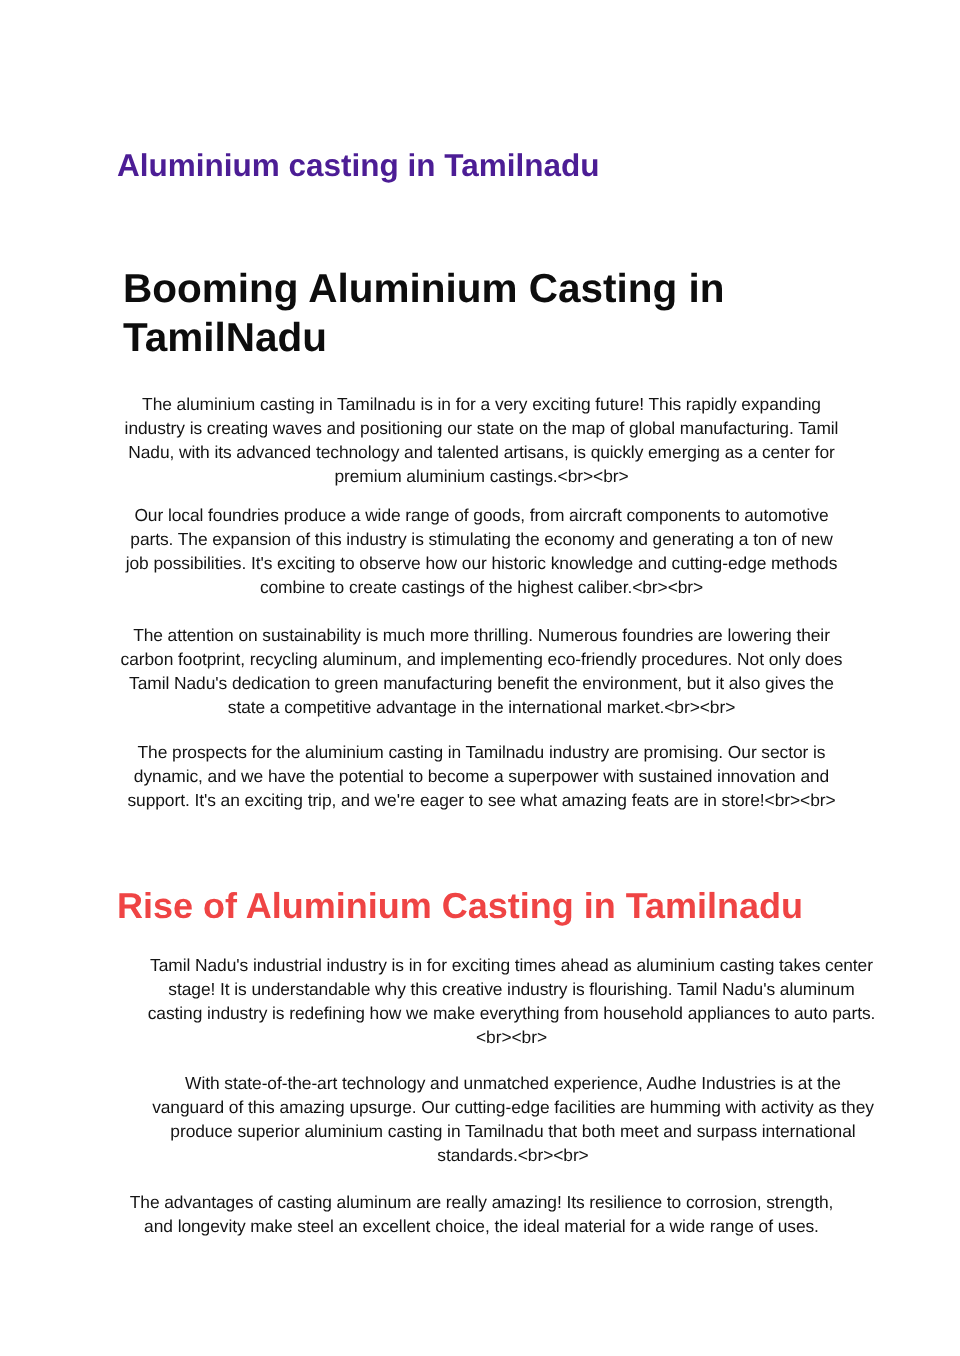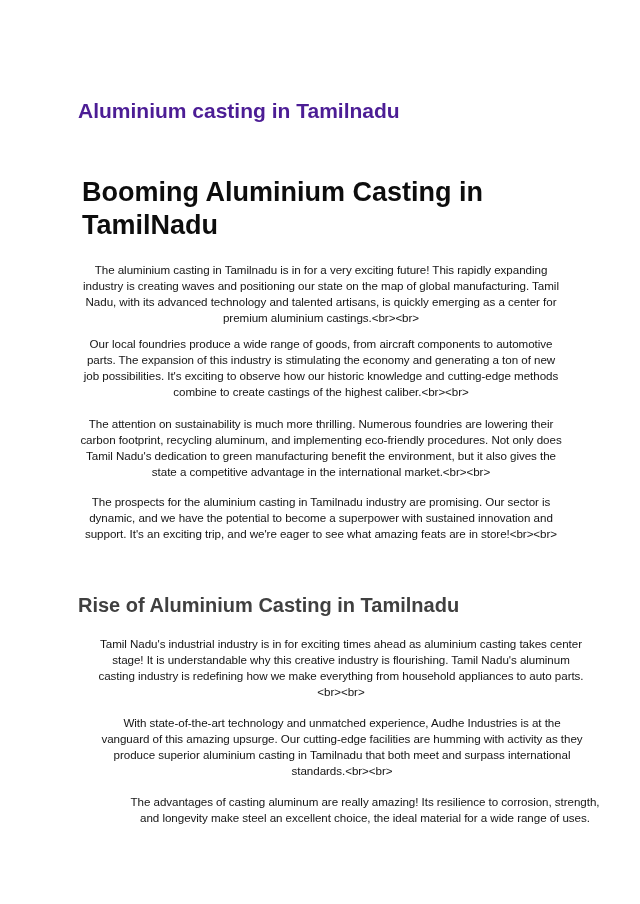--- a/index.html
+++ b/index.html
@@ -40,25 +40,25 @@
       margin: 4px;
       font-size: 27px;
       font-weight: bold;
       line-height: 33px;
       color: #0d0d0d;
     }
     .h2 {
       position: absolute;
       left: 0;
       margin: 0;
-      font-size: 20px;
+      font-size: 24px;
       font-weight: bold;
       line-height: 24px;
       white-space: nowrap;
-      color: #404040;
+      color: #ef4444;
       text-align: right;
     }
     .para {
       position: absolute;
       left: 0;
       width: 486px;
       margin: 0;
       font-size: 11.6px;
       line-height: 15.9px;
       color: #141414;
@@ -77,15 +77,15 @@
 
   <p class="para" style="top:262px;">The aluminium casting in Tamilnadu is in for a very exciting future! This rapidly expanding industry is creating waves and positioning our state on the map of global manufacturing. Tamil Nadu, with its advanced technology and talented artisans, is quickly emerging as a center for premium aluminium castings.&lt;br&gt;&lt;br&gt;</p>
   <p class="para" style="top:336px;">Our local foundries produce a wide range of goods, from aircraft components to automotive parts. The expansion of this industry is stimulating the economy and generating a ton of new job possibilities. It's exciting to observe how our historic knowledge and cutting-edge methods combine to create castings of the highest caliber.&lt;br&gt;&lt;br&gt;</p>
   <p class="para" style="top:416px;">The attention on sustainability is much more thrilling. Numerous foundries are lowering their carbon footprint, recycling aluminum, and implementing eco-friendly procedures. Not only does Tamil Nadu's dedication to green manufacturing benefit the environment, but it also gives the state a competitive advantage in the international market.&lt;br&gt;&lt;br&gt;</p>
   <p class="para" style="top:494px;">The prospects for the aluminium casting in Tamilnadu industry are promising. Our sector is dynamic, and we have the potential to become a superpower with sustained innovation and support. It's an exciting trip, and we're eager to see what amazing feats are in store!&lt;br&gt;&lt;br&gt;</p>
 
   <h2 class="h2" style="top:593px;">Rise of Aluminium Casting in Tamilnadu</h2>
 
   <p class="para" style="top:636px;margin-left:20px;">Tamil Nadu's industrial industry is in for exciting times ahead as aluminium casting takes center stage! It is understandable why this creative industry is flourishing. Tamil Nadu's aluminum casting industry is redefining how we make everything from household appliances to auto parts.&lt;br&gt;&lt;br&gt;</p>
   <p class="para" style="top:715px;margin-left:21px;">With state-of-the-art technology and unmatched experience, Audhe Industries is at the vanguard of this amazing upsurge. Our cutting-edge facilities are humming with activity as they produce superior aluminium casting in Tamilnadu that both meet and surpass international standards.&lt;br&gt;&lt;br&gt;</p>
-  <p class="para" style="top:794px;margin-left:44px;">The advantages of casting aluminum are really amazing! Its resilience to corrosion, strength, and longevity make steel an excellent choice, the ideal material for a wide range of uses.</p>
+  <p class="para" style="top:794px;">The advantages of casting aluminum are really amazing! Its resilience to corrosion, strength, and longevity make steel an excellent choice, the ideal material for a wide range of uses.</p>
 
 </div>
 
 </body></html>

